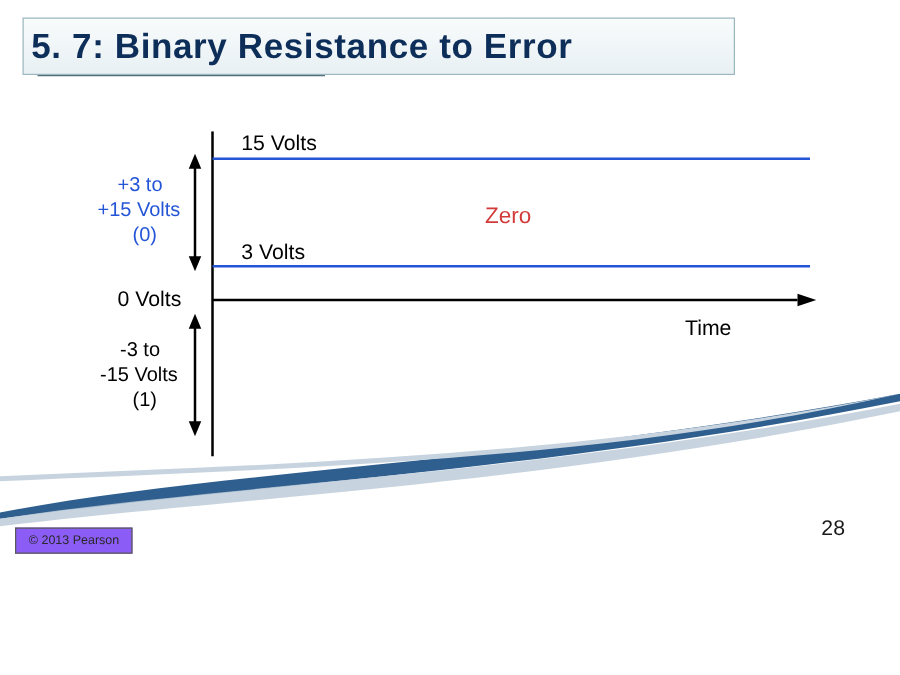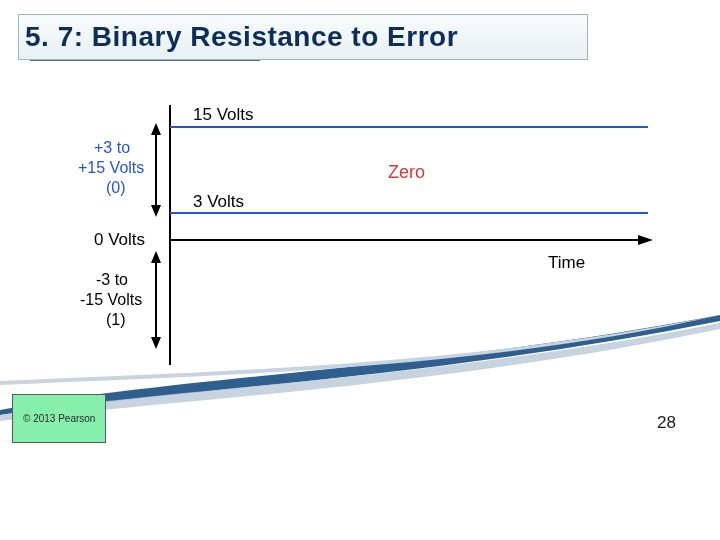--- a/index.html
+++ b/index.html
@@ -49,24 +49,24 @@
     bottom: 30px;
     width: 720px;
     height: 110px;
   }
 
   .copyright-box {
     position: absolute;
     left: 12px;
     bottom: 12px;
     border: 1px solid #5a5a5a;
-    background: #86efac;
+    background: #8b5cf6;
     font-size: 10px;
     color: #2a2a2a;
-    padding: 18px 10px;
+    padding: 4px 10px;
     z-index: 5;
   }
   .page-num {
     position: absolute;
     right: 44px;
     bottom: 22px;
     font-size: 17px;
     color: #1a1a1a;
     z-index: 5;
   }

